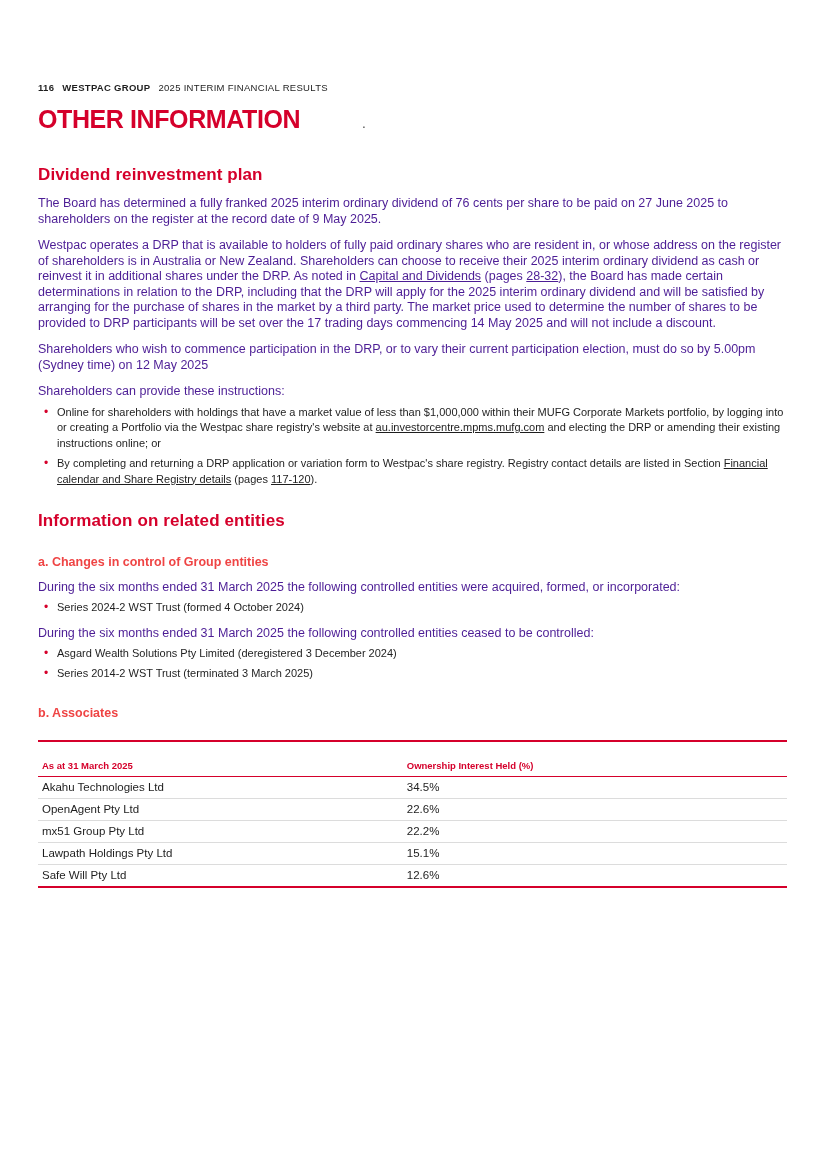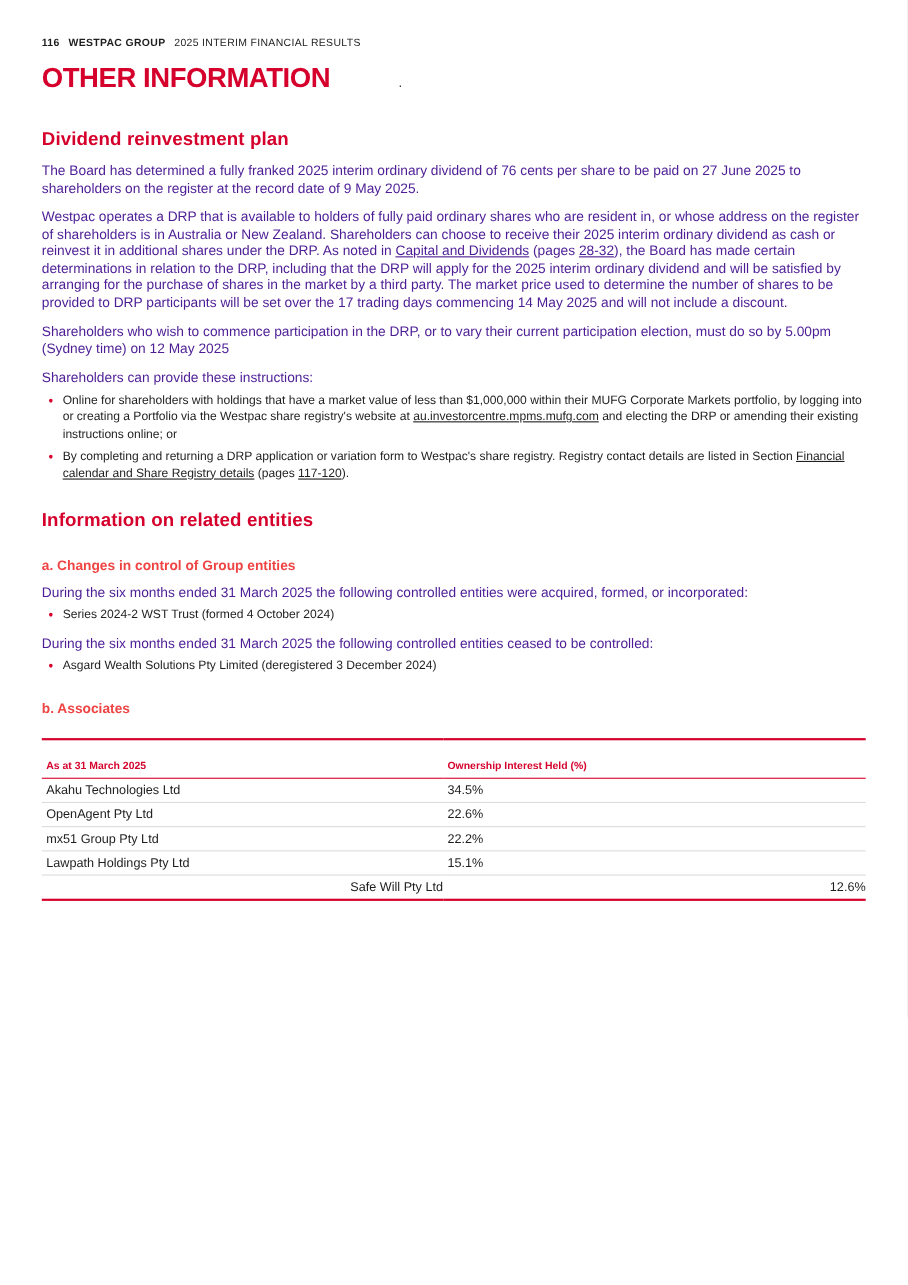--- a/index.html
+++ b/index.html
@@ -15,21 +15,21 @@
     overflow: hidden;
   }
   .doc-header {
     font-size: 9.5px;
     letter-spacing: 0.3px;
     color: #1e1e1e;
     display: flex;
     align-items: baseline;
     gap: 8px;
   }
-  .doc-header .pg { font-weight: bold; }
+  .doc-header .pg { font-weight: bold; margin-top: 48px; }
   .doc-header .brand { font-weight: bold; }
   .doc-header .subtitle { font-weight: normal; }
 
   .main-title {
     margin-top: 14px;
     color: #d5002b;
     font-size: 25px;
     font-weight: 900;
     letter-spacing: -0.4px;
     line-height: 1;
@@ -99,21 +99,21 @@
     padding: 18px 0 5px 4px;
     border-top: 2px solid #d5002b;
     border-bottom: 1.5px solid #d5002b;
   }
   table.assoc td {
     font-size: 11.5px;
     padding: 4.5px 0 4.5px 4px;
     border-bottom: 0.75px solid #dcdcdc;
     color: #1e1e1e;
   }
-  table.assoc tbody tr:last-child td { border-bottom: 2px solid #d5002b; text-align: right; }
+  table.assoc tbody tr:last-child td { border-bottom: 2px solid #d5002b; }
   .col1 { width: 48.7%; }
   .col2 { width: 51.3%; }
 </style>
 </head>
 <body>
 
 <div class="page">
 
   <header class="doc-header">
     <span class="pg">116</span>
@@ -157,20 +157,24 @@
     </li>
   </ul>
 
   <p class="body">During the six months ended 31 March 2025 the following controlled entities ceased to be controlled:</p>
 
   <ul class="bullets gap-top">
     <li class="bullet-row">
       <span class="bullet-dot"></span>
       <span class="bullet-text">Asgard Wealth Solutions Pty Limited (deregistered 3 December 2024)</span>
     </li>
+    <li class="bullet-row">
+      <span class="bullet-dot"></span>
+      <span class="bullet-text">Series 2014-2 WST Trust (terminated 3 March 2025)</span>
+    </li>
   </ul>
 
   <h3 class="sub-heading">b. Associates</h3>
 
   <table class="assoc">
     <thead>
       <tr>
         <th class="col1">As at 31 March 2025</th>
         <th class="col2">Ownership Interest Held (%)</th>
       </tr>

